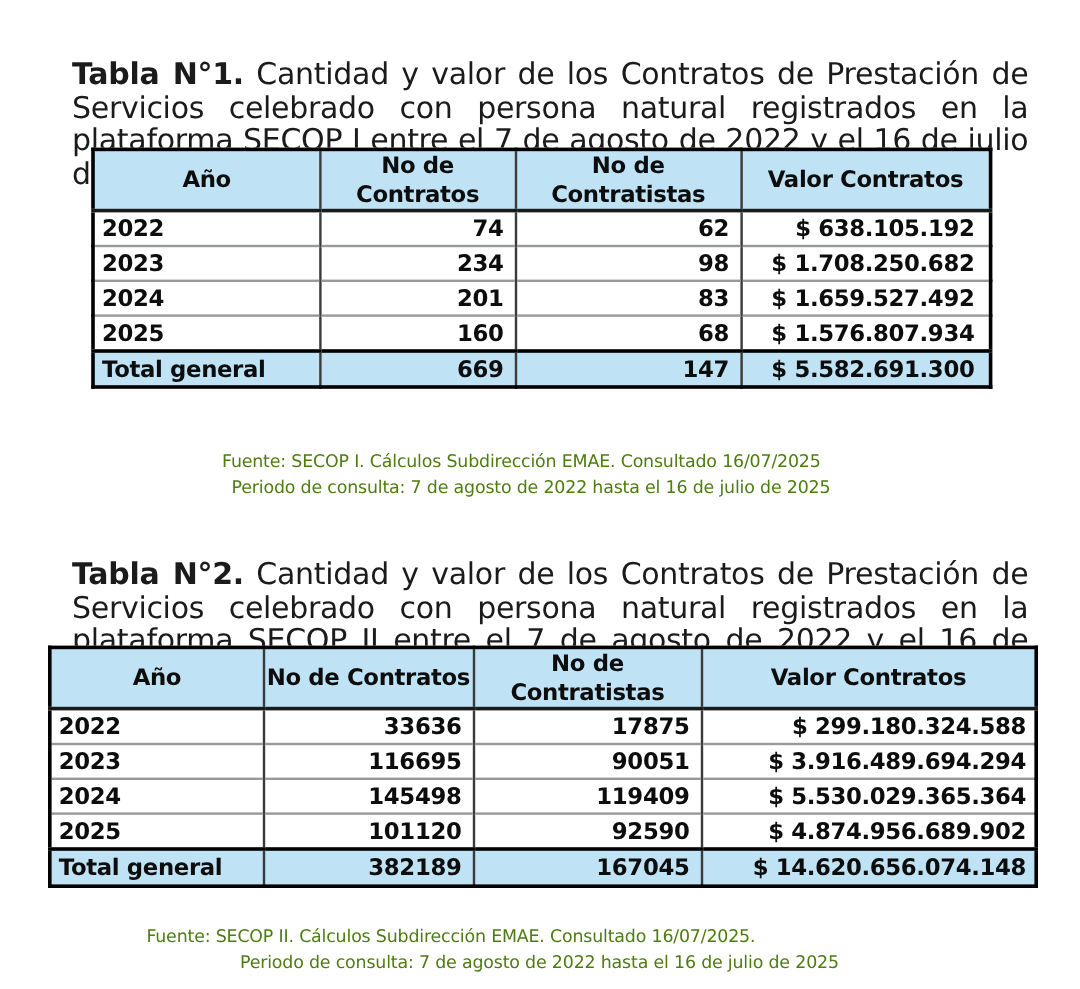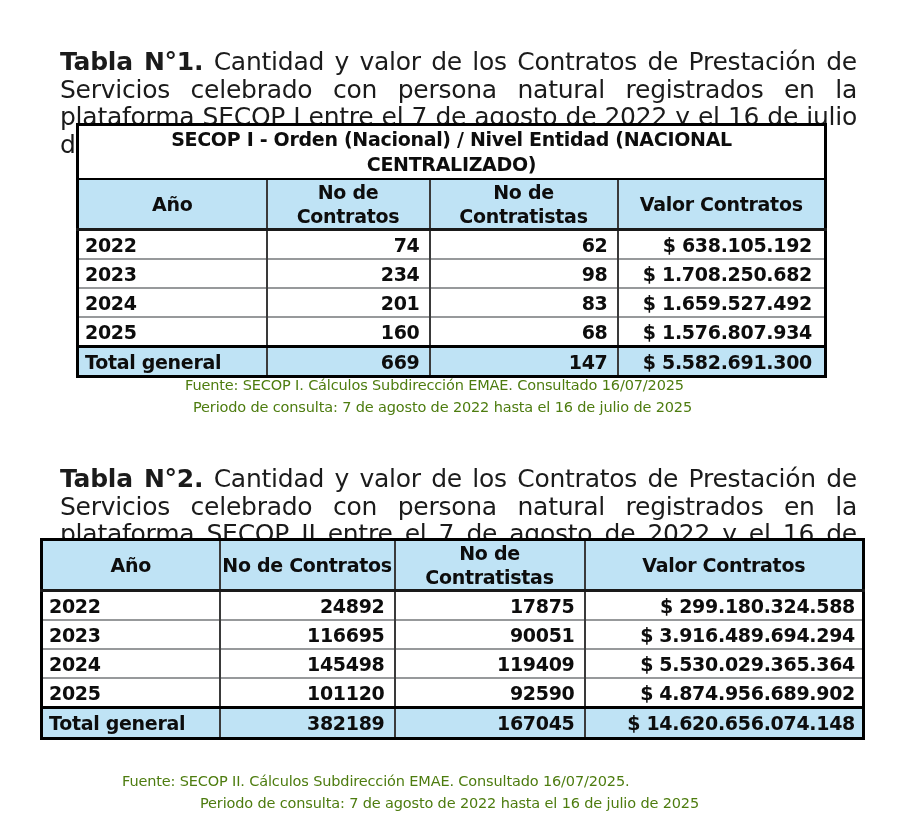--- a/index.html
+++ b/index.html
@@ -79,23 +79,20 @@
 <p class="caption" id="caption1"><span class="cap-bold">Tabla N°1.</span><span> Cantidad y valor de los Contratos de Prestación de Servicios celebrado con persona natural registrados en la plataforma SECOP I entre el 7 de agosto de 2022 y el 16 de julio de 2025.</span></p>
 
 <table class="tbl" id="table1">
   <colgroup>
     <col style="width:189px">
       <col style="width:163px">
       <col style="width:188px">
       <col style="width:208px">
   </colgroup>
   <tbody>
-      <tr class="row-title">
-    <td colspan="4">SECOP I - Orden (Nacional) / Nivel Entidad (NACIONAL CENTRALIZADO)</td>
-  </tr>
   <tr class="row-head">
     <th>Año</th>
     <th>No de Contratos</th>
     <th>No de Contratistas</th>
     <th>Valor Contratos</th>
   </tr>
   <tr class="row-data first">
     <td class="cell-year">2022</td>
     <td class="cell-num">74</td>
     <td class="cell-num">62</td>
@@ -142,21 +139,21 @@
   </colgroup>
   <tbody>
   <tr class="row-head">
     <th>Año</th>
     <th>No de Contratos</th>
     <th>No de Contratistas</th>
     <th>Valor Contratos</th>
   </tr>
   <tr class="row-data first">
     <td class="cell-year">2022</td>
-    <td class="cell-num">24892</td>
+    <td class="cell-num">33636</td>
     <td class="cell-num">17875</td>
     <td class="cell-money">$ 299.180.324.588</td>
   </tr>
   <tr class="row-data">
     <td class="cell-year">2023</td>
     <td class="cell-num">116695</td>
     <td class="cell-num">90051</td>
     <td class="cell-money">$ 3.916.489.694.294</td>
   </tr>
   <tr class="row-data">

